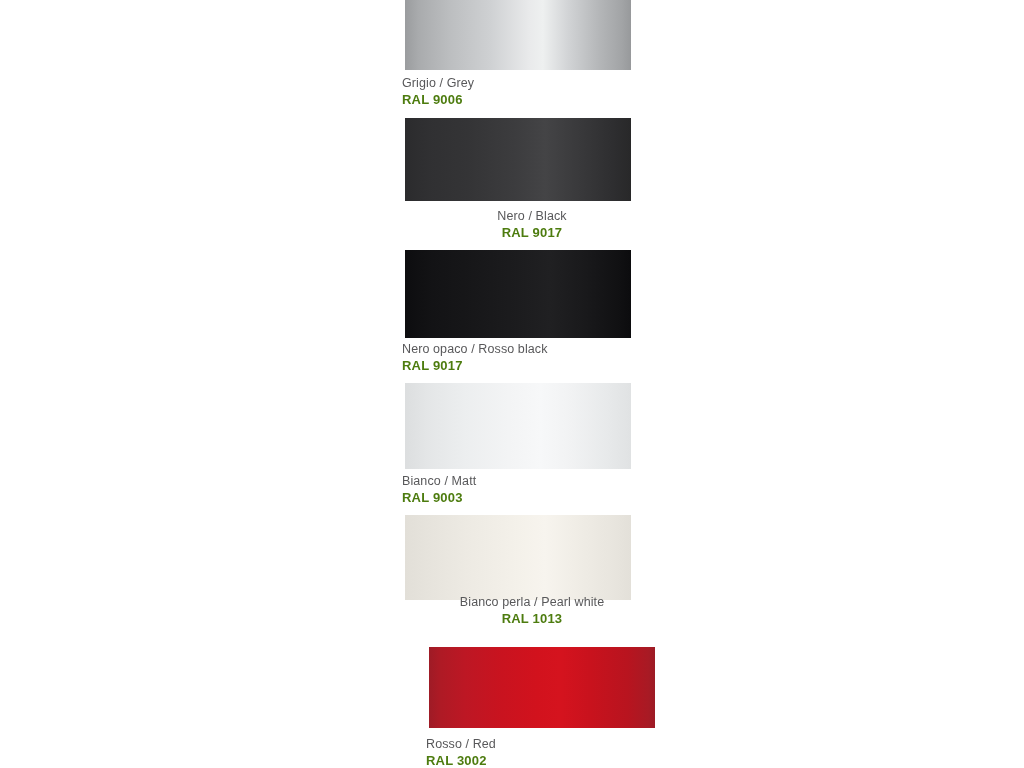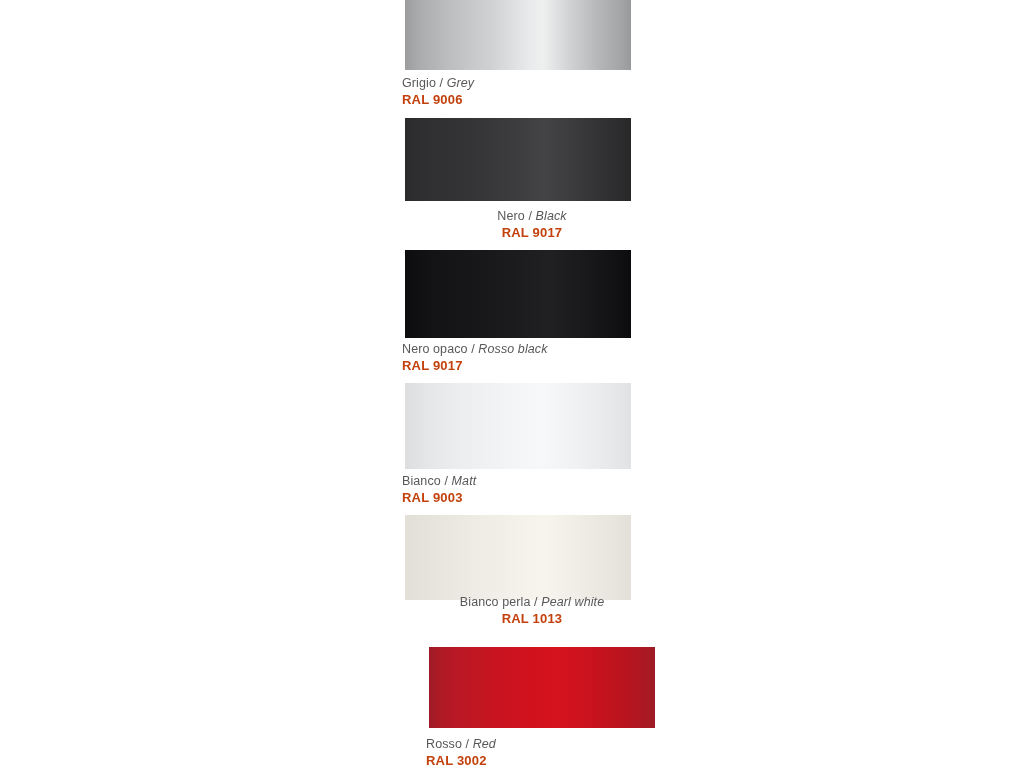--- a/index.html
+++ b/index.html
@@ -42,27 +42,26 @@
   }
 
   .swatch-name {
     font-size: 12.5px;
     line-height: 15px;
     color: #58585a;
     letter-spacing: 0.1px;
     white-space: nowrap;
   }
   .swatch-name .name-en {
-    font-style: italic;
   }
   .swatch-code {
     font-size: 13px;
     line-height: 16px;
     font-weight: bold;
-    color: #c2410c;
+    color: #4d7c0f;
     letter-spacing: 0.2px;
     white-space: nowrap;
     margin-top: 1px;
   }
 
   
   .chip-grey {
     background: linear-gradient(90deg,
       #9a9c9e 0%,
       #a9abad 6%,

